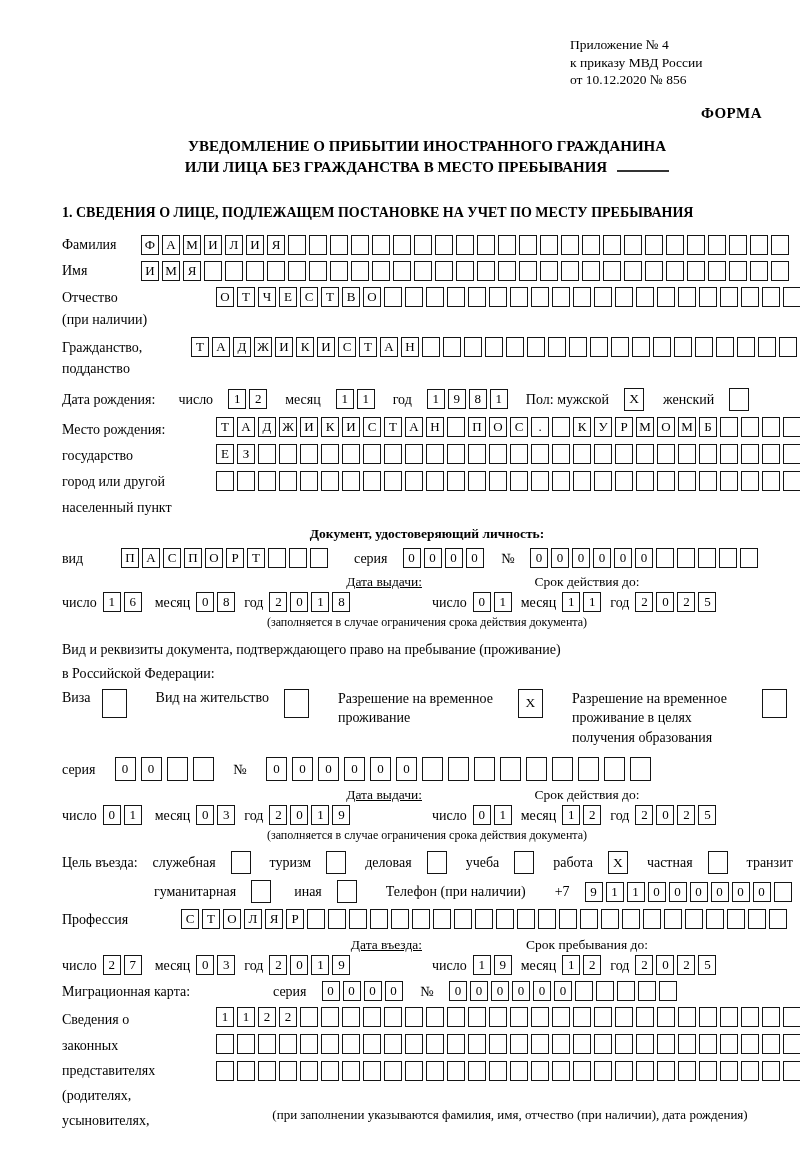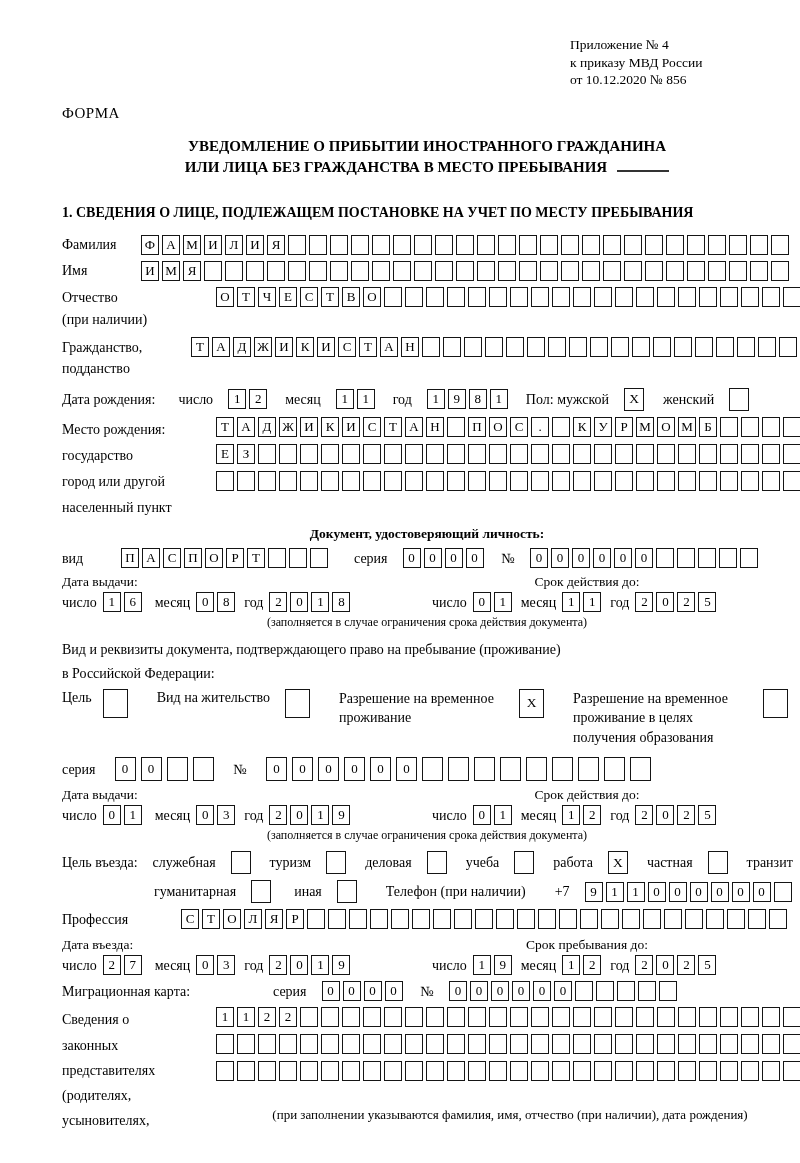--- a/index.html
+++ b/index.html
@@ -2,21 +2,21 @@
 <html><head>
 <meta charset="utf-8">
 <style>
   * { box-sizing: border-box; }
   html,body { margin:0; padding:0; background:#ffffff; }
   body { width:800px; font-family:"Liberation Serif","DejaVu Serif",serif; color:#000; }
   .page { width:800px; min-height:1163px; padding:36px 8px 16px 62px; background:#fff; }
 
   .annex { width:200px; margin-left:auto; margin-right:22px; font-size:13.5px; line-height:1.3; }
   .annex .sub { font-size:12.5px; margin-top:3px; line-height:1.3; }
-  .forma { text-align:left; margin:16px 30px 12px 0; font-weight:normal; font-size:15px; letter-spacing:.5px; }
+  .forma { text-align:right; margin:16px 30px 12px 0; font-weight:bold; font-size:15px; letter-spacing:.5px; }
 
   .title { text-align:center; font-weight:bold; font-size:15px; line-height:1.45; margin-top:14px; }
   .title-underline { display:inline-block; width:52px; border-bottom:2px solid #333; margin-left:10px; }
 
   .sec-head { font-weight:bold; font-size:14px; margin-top:26px; margin-bottom:14px; }
 
   .row { display:flex; align-items:flex-start; margin-bottom:6px;gap:9px; }
   .ai-c { align-items:center; }
   .lbl { font-size:14px; line-height:1.25; flex:0 0 auto; }
   .w70 { width:70px; } .w145 { width:145px; } .w120 { width:120px; } .w110 { width:110px; }
@@ -32,21 +32,21 @@
   .cb { width:20px; height:23px; border:1.7px solid #151515; display:inline-flex;
         align-items:center; justify-content:center; font-size:13.5px; margin-left:6px; flex:0 0 auto; background:#fff; }
   .cb-lg { width:25px; height:29px; }
 
   .stack .cells { display:flex; margin-bottom:7px; }
   .multiline { line-height:1.55; }
 
   .doc-head { text-align:center; font-weight:bold; font-size:13.5px; margin:4px 0 6px 0; }
 
   .datehead { display:flex; font-size:13.5px; margin-bottom:2px; }
-  .datehead .dh-l { width:360px; text-align:left; }
+  .datehead .dh-l { width:360px; text-align:right;text-decoration:underline; }
   .datehead .dh-r { width:330px; text-align:center; }
   .daterow { display:flex; align-items:center; margin-bottom:3px; }
   .dr-l { width:370px; display:flex; align-items:center; }
   .dr-r { display:flex; align-items:center; }
   .note-r { text-align:center; font-size:12px; margin:0 0 8px 0; }
 
   .para { font-size:14px; line-height:1.65; margin:4px 0 4px 0; }
 
   .cbrow { margin-top:4px; margin-bottom:10px; }
   .wraplbl { line-height:1.4; }
@@ -434,21 +434,21 @@
     </span>
   </div>
   <div class="note-r">(заполняется в случае ограничения срока действия документа)</div>
 
   <div class="para">
     <span>Вид и реквизиты документа, подтверждающего право на пребывание (проживание)</span><br>
     <span>в Российской Федерации:</span>
   </div>
 
   <div class="row cbrow">
-    <span class="lbl">Цель</span>
+    <span class="lbl">Виза</span>
     <span class="cb cb-lg" style="margin-left:2px;"></span>
     <span class="lbl ml20">Вид на жительство</span>
     <span class="cb cb-lg ml14"></span>
     <span class="lbl wraplbl w165 ml20">Разрешение на временное проживание</span>
     <span class="cb cb-lg">X</span>
     <span class="lbl wraplbl w175 ml20">Разрешение на временное проживание в целях получения образования</span>
     <span class="cb cb-lg"></span>
   </div>
 
   <div class="row ai-c">

